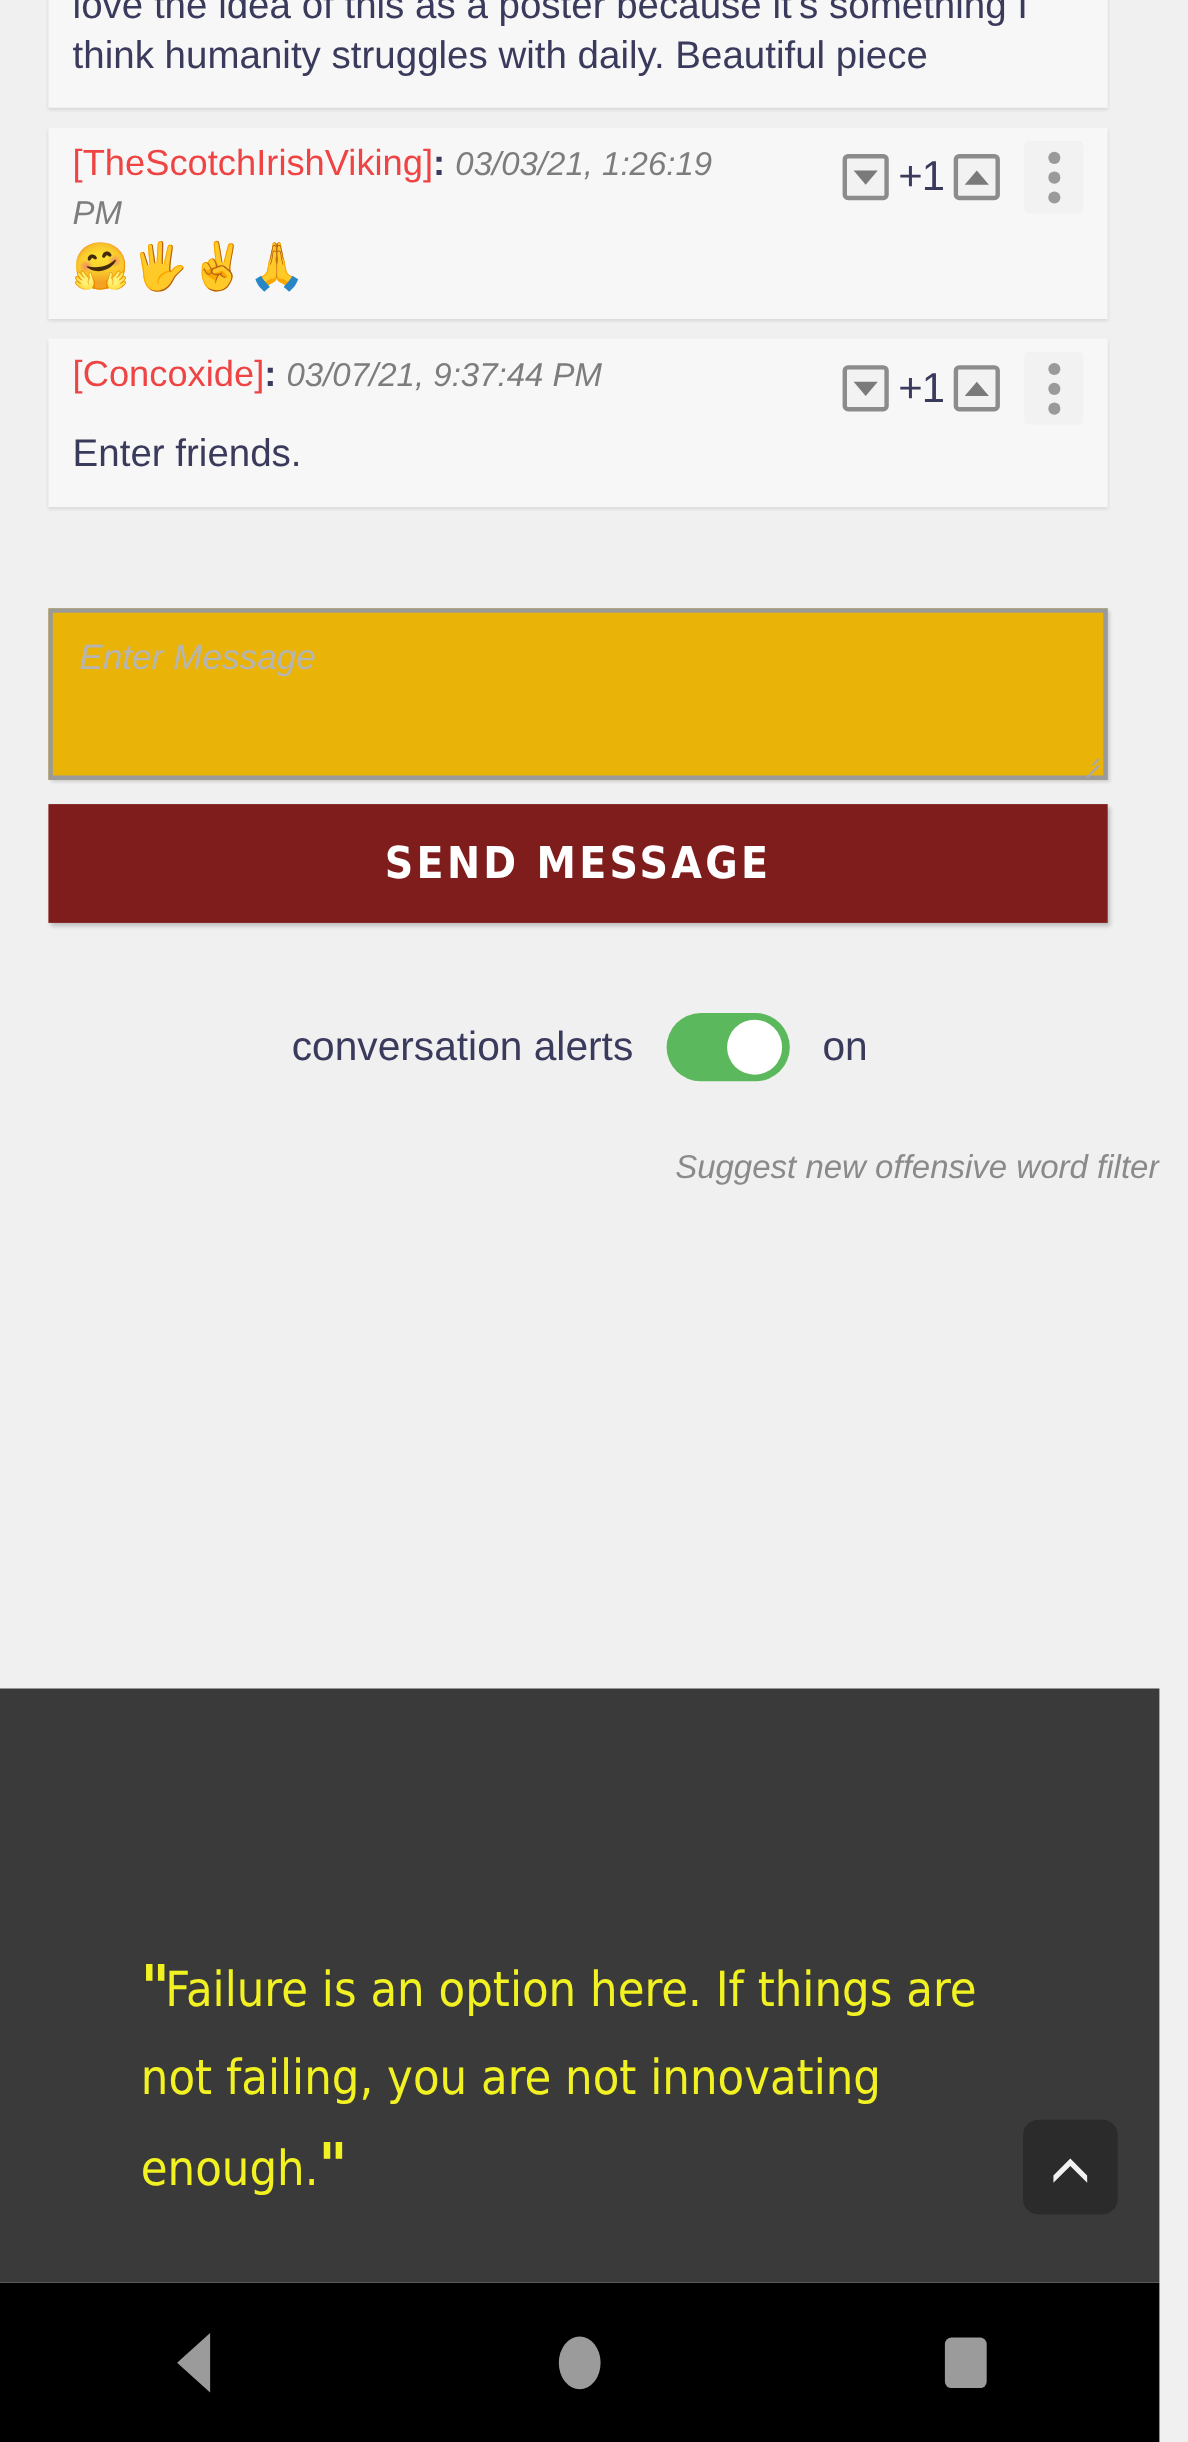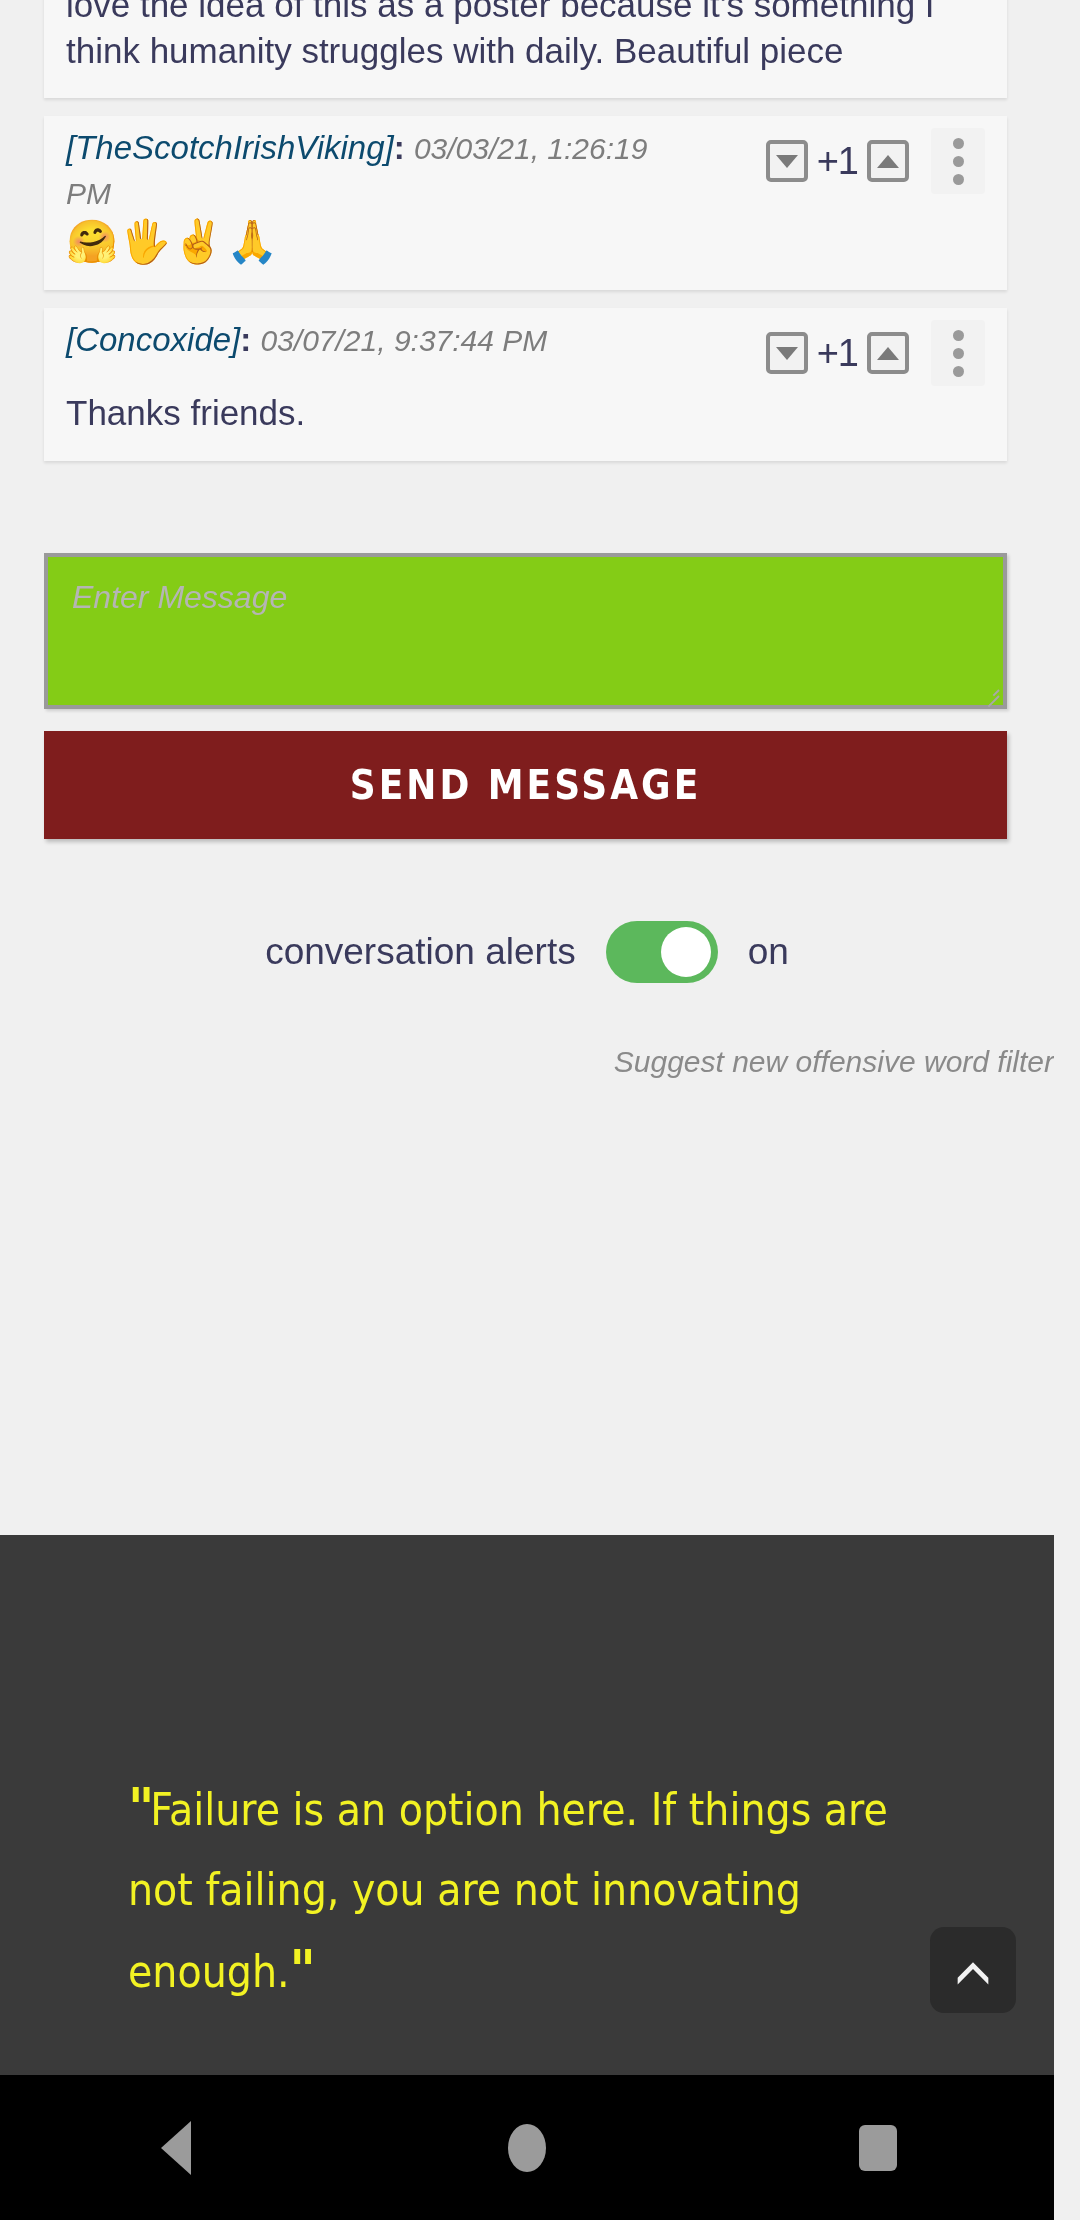--- a/index.html
+++ b/index.html
@@ -53,23 +53,22 @@
     padding-right: 290px;
     min-height: 58px;
   }
 
   .user-line {
     font-size: 33px;
     line-height: 1.36;
   }
 
   .username {
-    color: #0c4a6e;
+    color: #ef4444;
     font-weight: 400;
-    font-style: italic;
   }
 
   .colon {
     color: #3a3a5c;
     font-weight: 600;
   }
 
   .timestamp {
     color: #7d7d7d;
     font-style: italic;
@@ -160,21 +159,21 @@
   }
 
   
   .composer {
     margin: 92px 47px 0 44px;
   }
 
   .msg-input {
     width: 100%;
     height: 156px;
-    background: #84cc16;
+    background: #eab308;
     border: 4px solid #9a9a9a;
     box-shadow: 2px 2px 3px rgba(0,0,0,0.14);
     padding: 22px 24px;
     font-family: "Liberation Sans", sans-serif;
     font-size: 32px;
     font-style: italic;
     color: #3a3a5c;
     resize: none;
     outline: none;
     display: block;
@@ -419,21 +418,21 @@
             <span class="tri-up"></span>
           </div>
           <div class="kebab-btn">
             <i></i>
             <i></i>
             <i></i>
           </div>
         </div>
       </div>
 
-      <div class="comment-body">Thanks friends.</div>
+      <div class="comment-body">Enter friends.</div>
     </div>
 
     <div class="composer">
       <textarea class="msg-input" placeholder="Enter Message" style=""></textarea>
       <span class="resize-grip"></span>
 
       <button class="send-btn">SEND MESSAGE</button>
     </div>
 
     <div class="alerts-row">

